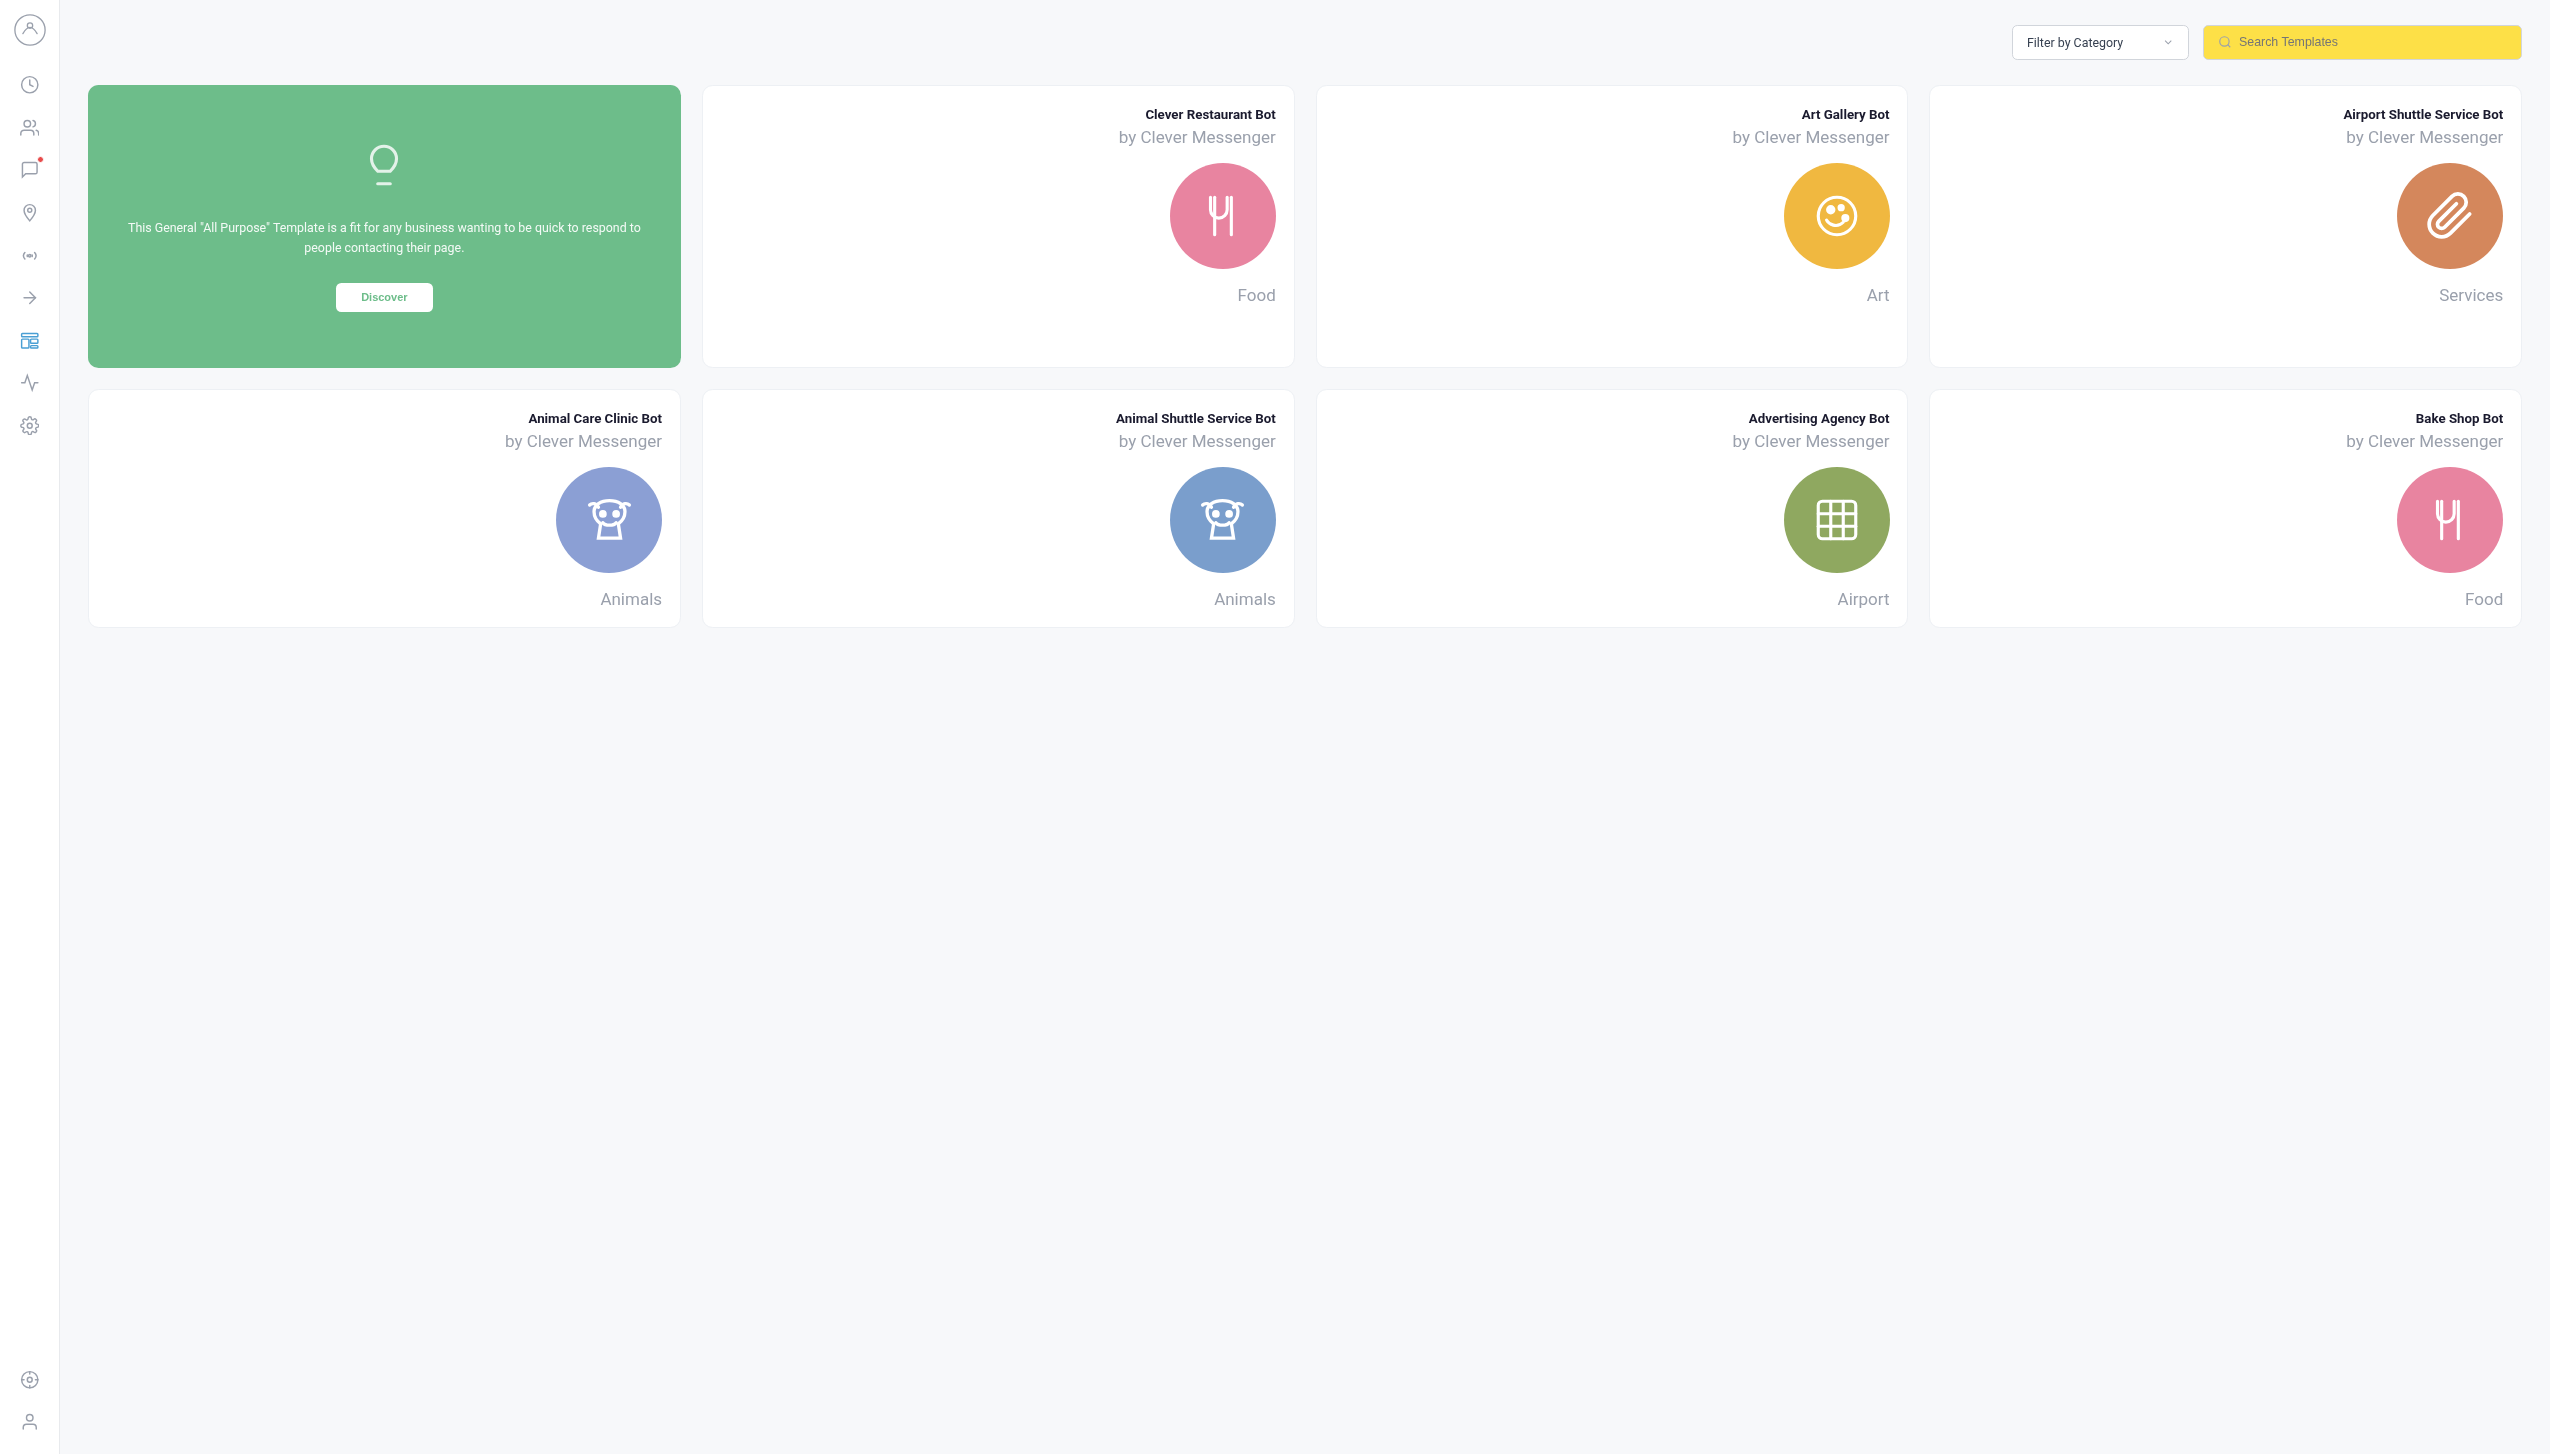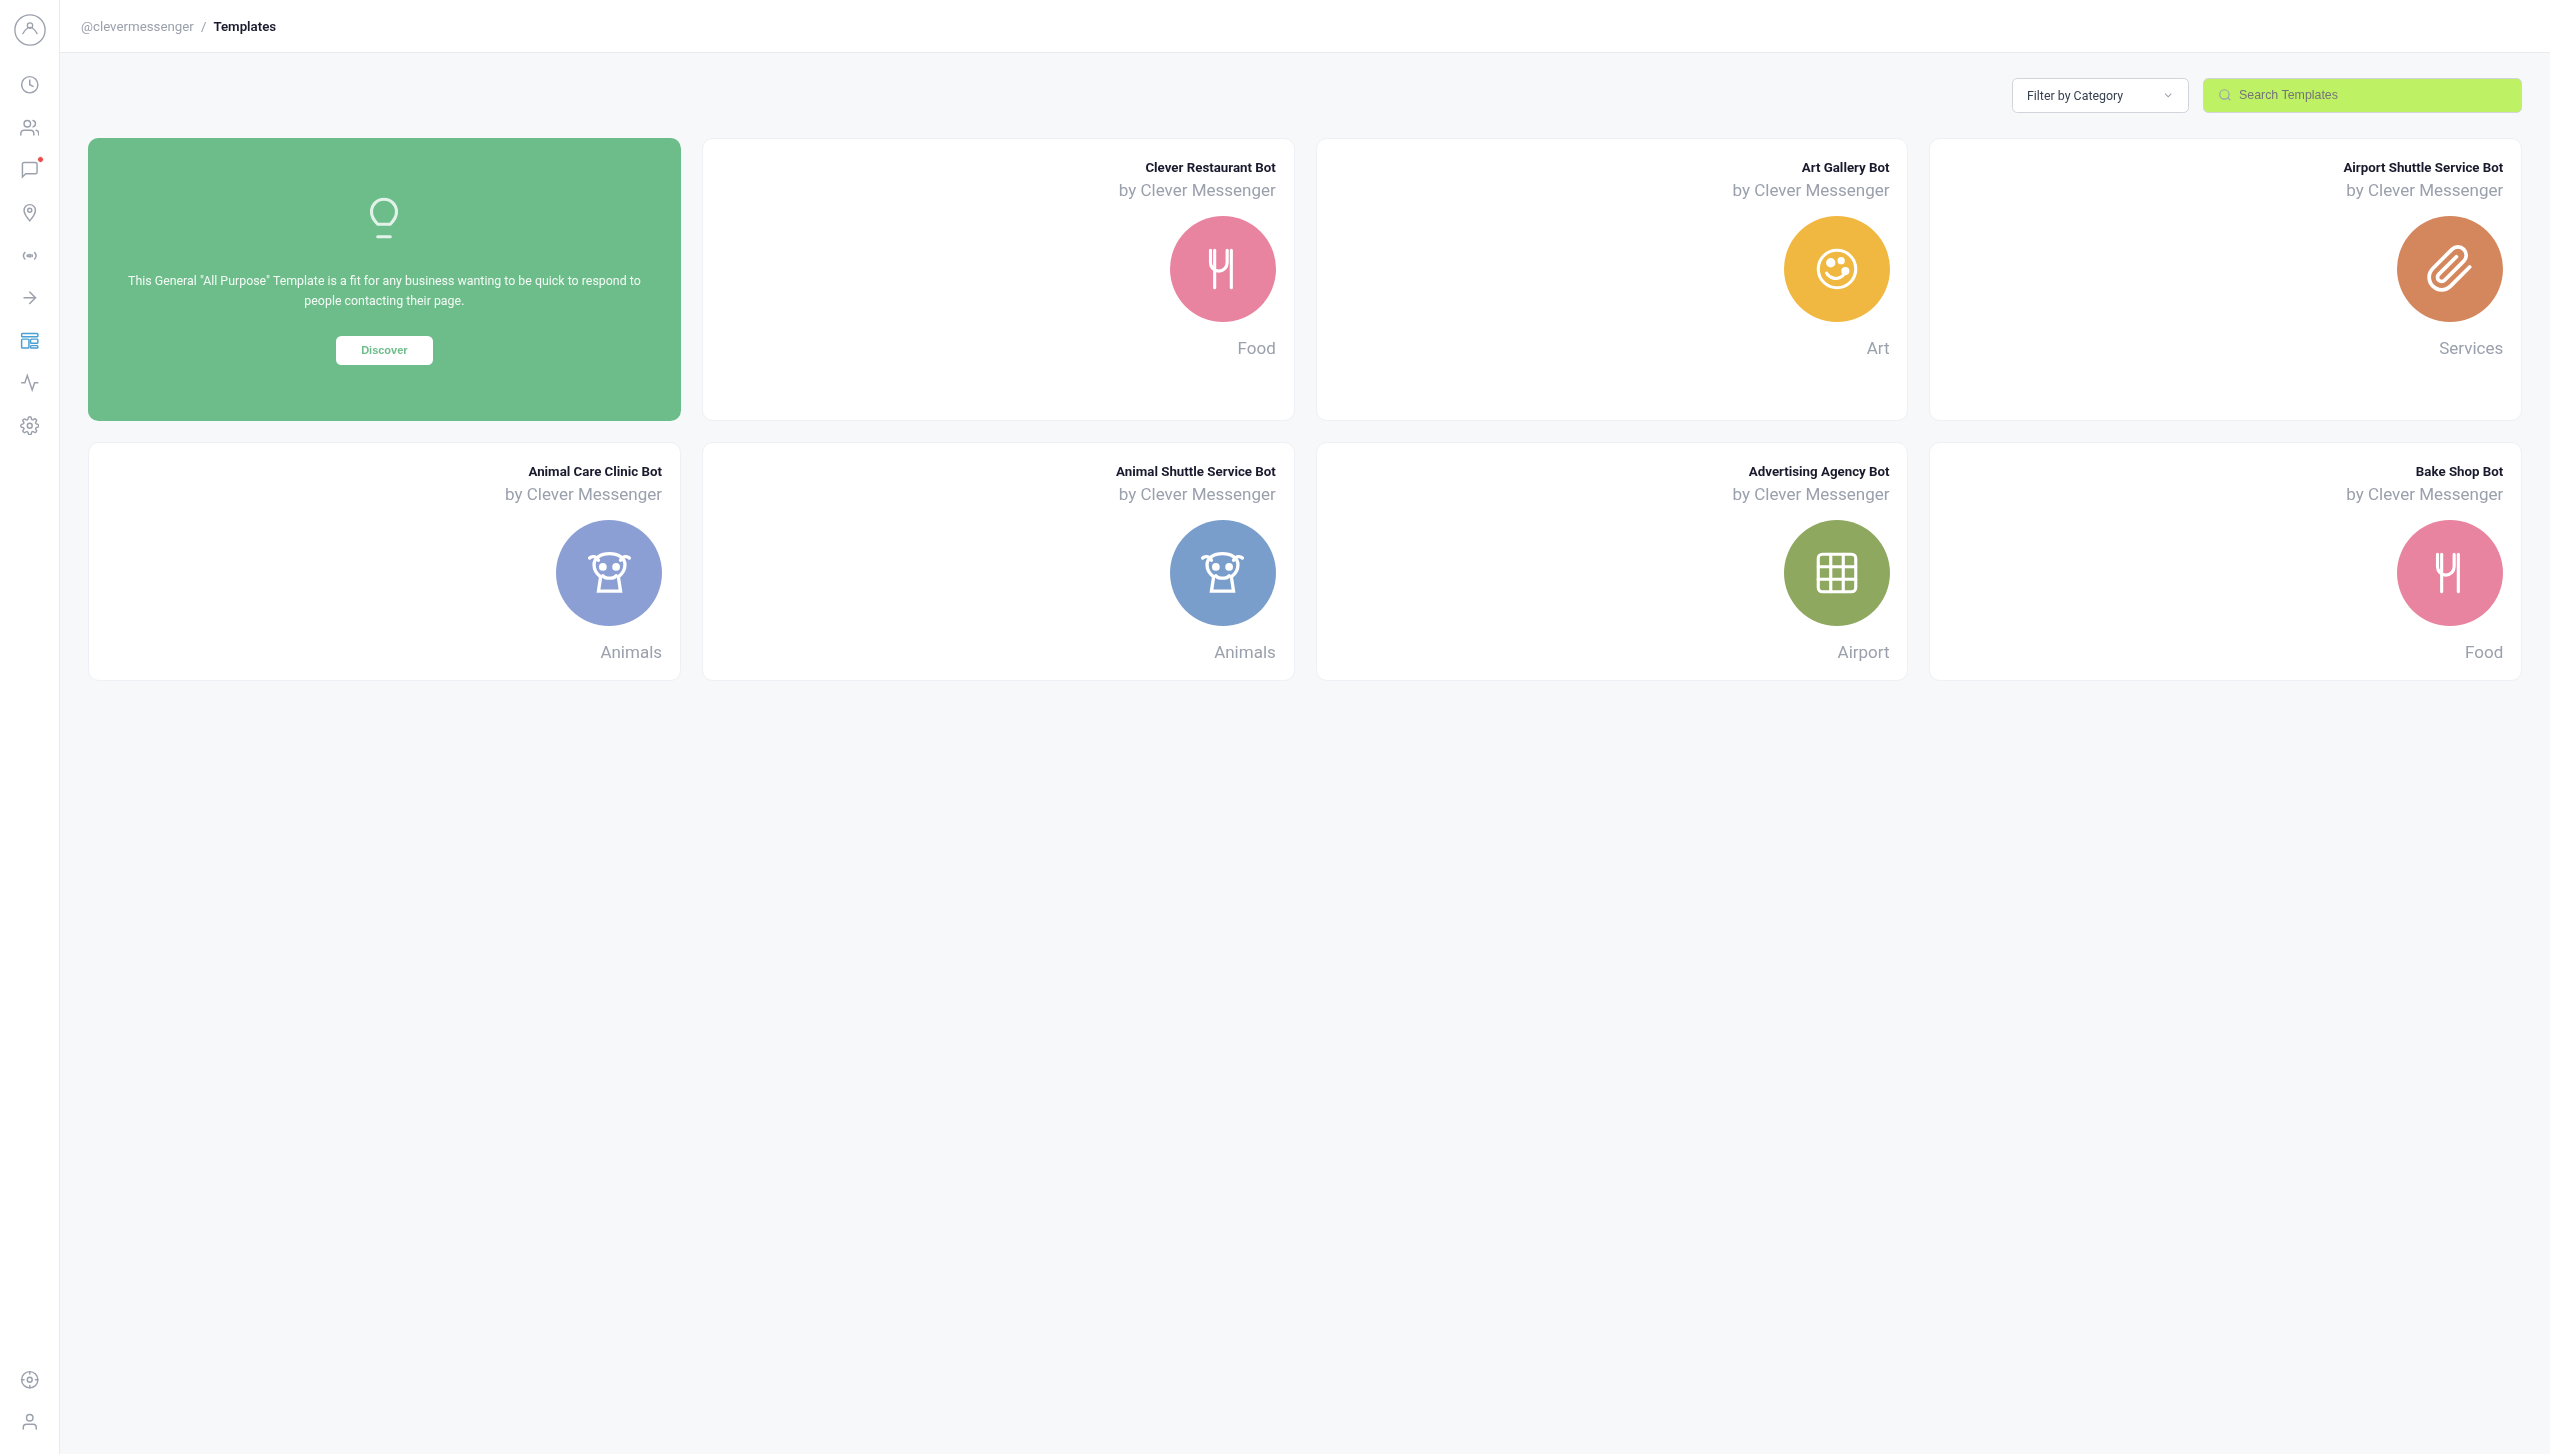--- a/index.html
+++ b/index.html
@@ -105,21 +105,21 @@
       display: flex;
       align-items: center;
       justify-content: space-between;
     }
     .search-input-wrapper {
       border: 0.9px solid #d1d5db;
       border-radius: 5.3px;
       padding: 8.9px 14px;
       font-size: 12.4px;
       color: #9aa0ac;
-      background: #bef264;
+      background: #fde047;
       min-width: 319px;
       display: flex;
       align-items: center;
     }
     .search-input-wrapper input {
       border: none;
       outline: none;
       width: 100%;
       font-size: 12.4px;
       color: #374151;
@@ -302,27 +302,20 @@
       <svg width="19.5" height="19.5" viewBox="0 0 24 24" fill="none" stroke="#9aa0ac" stroke-width="1.8" stroke-linecap="round">
         <path d="M20 21v-2a4 4 0 0 0-4-4H8a4 4 0 0 0-4 4v2"></path>
           <circle cx="12" cy="7" r="4"></circle>
       </svg>
     </div>
   </div>
 </nav>
 
 <div class="main">
 
-  <header class="topbar">
-    <div class="topbar-breadcrumb">
-      <span class="breadcrumb-org">@clevermessenger</span>
-      <span class="breadcrumb-sep">/</span>
-      <span class="breadcrumb-current">Templates</span>
-    </div>
-  </header>
 
   <div class="content">
 
     <div class="toolbar">
       <div class="filter-dropdown">
         <span>Filter by Category</span>
         <svg width="12.4" height="12.4" viewBox="0 0 24 24" fill="none" stroke="#9aa0ac" stroke-width="2">
             <polyline points="6 9 12 15 18 9"></polyline>
           </svg>
       </div>

